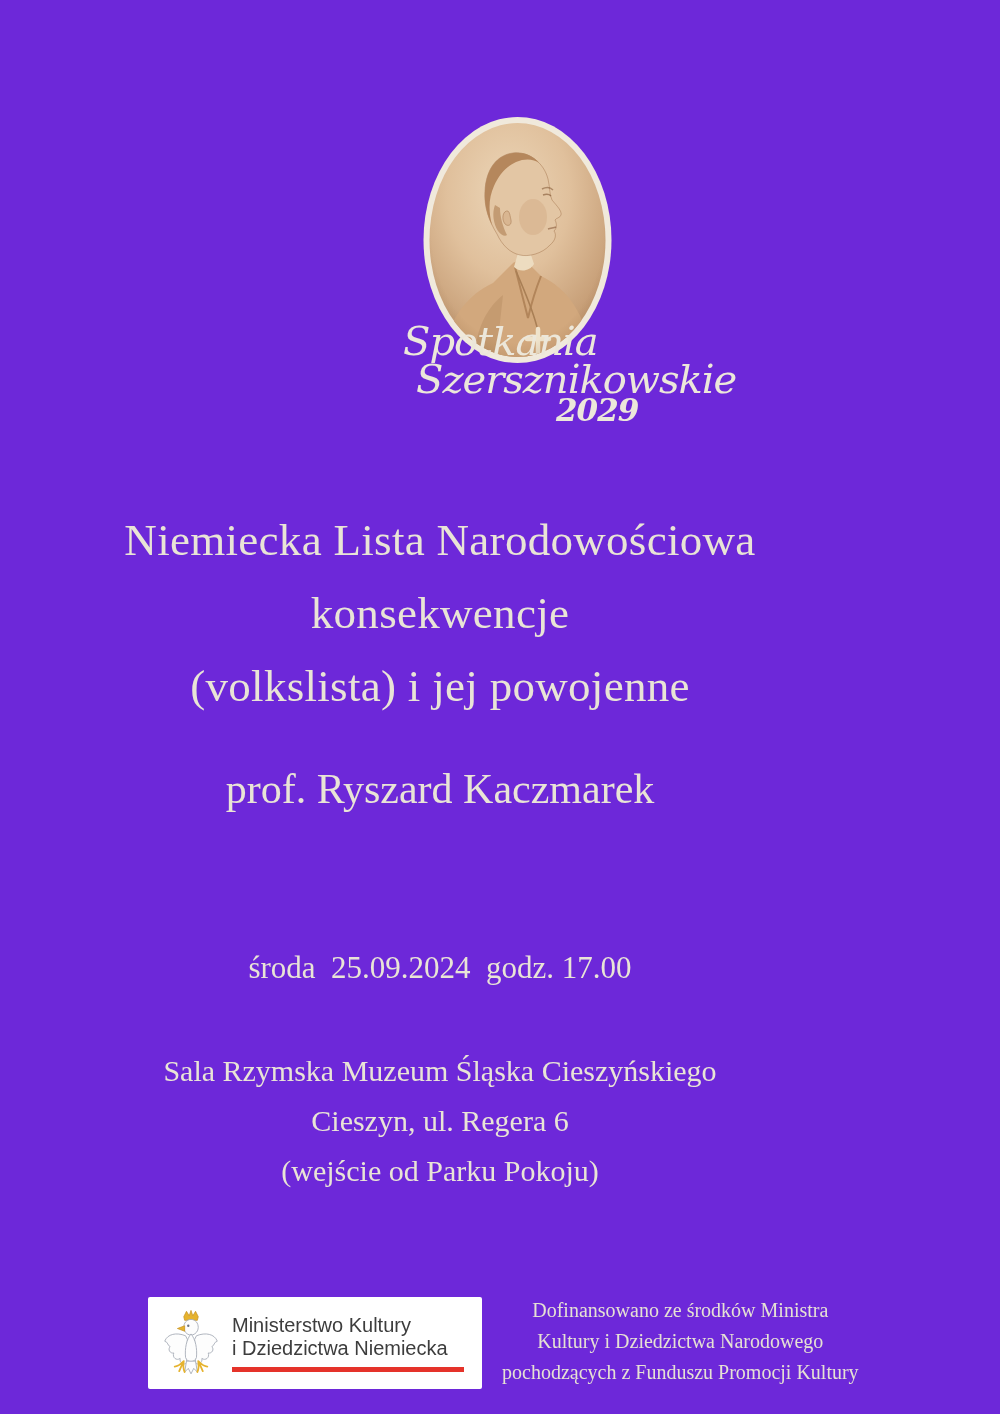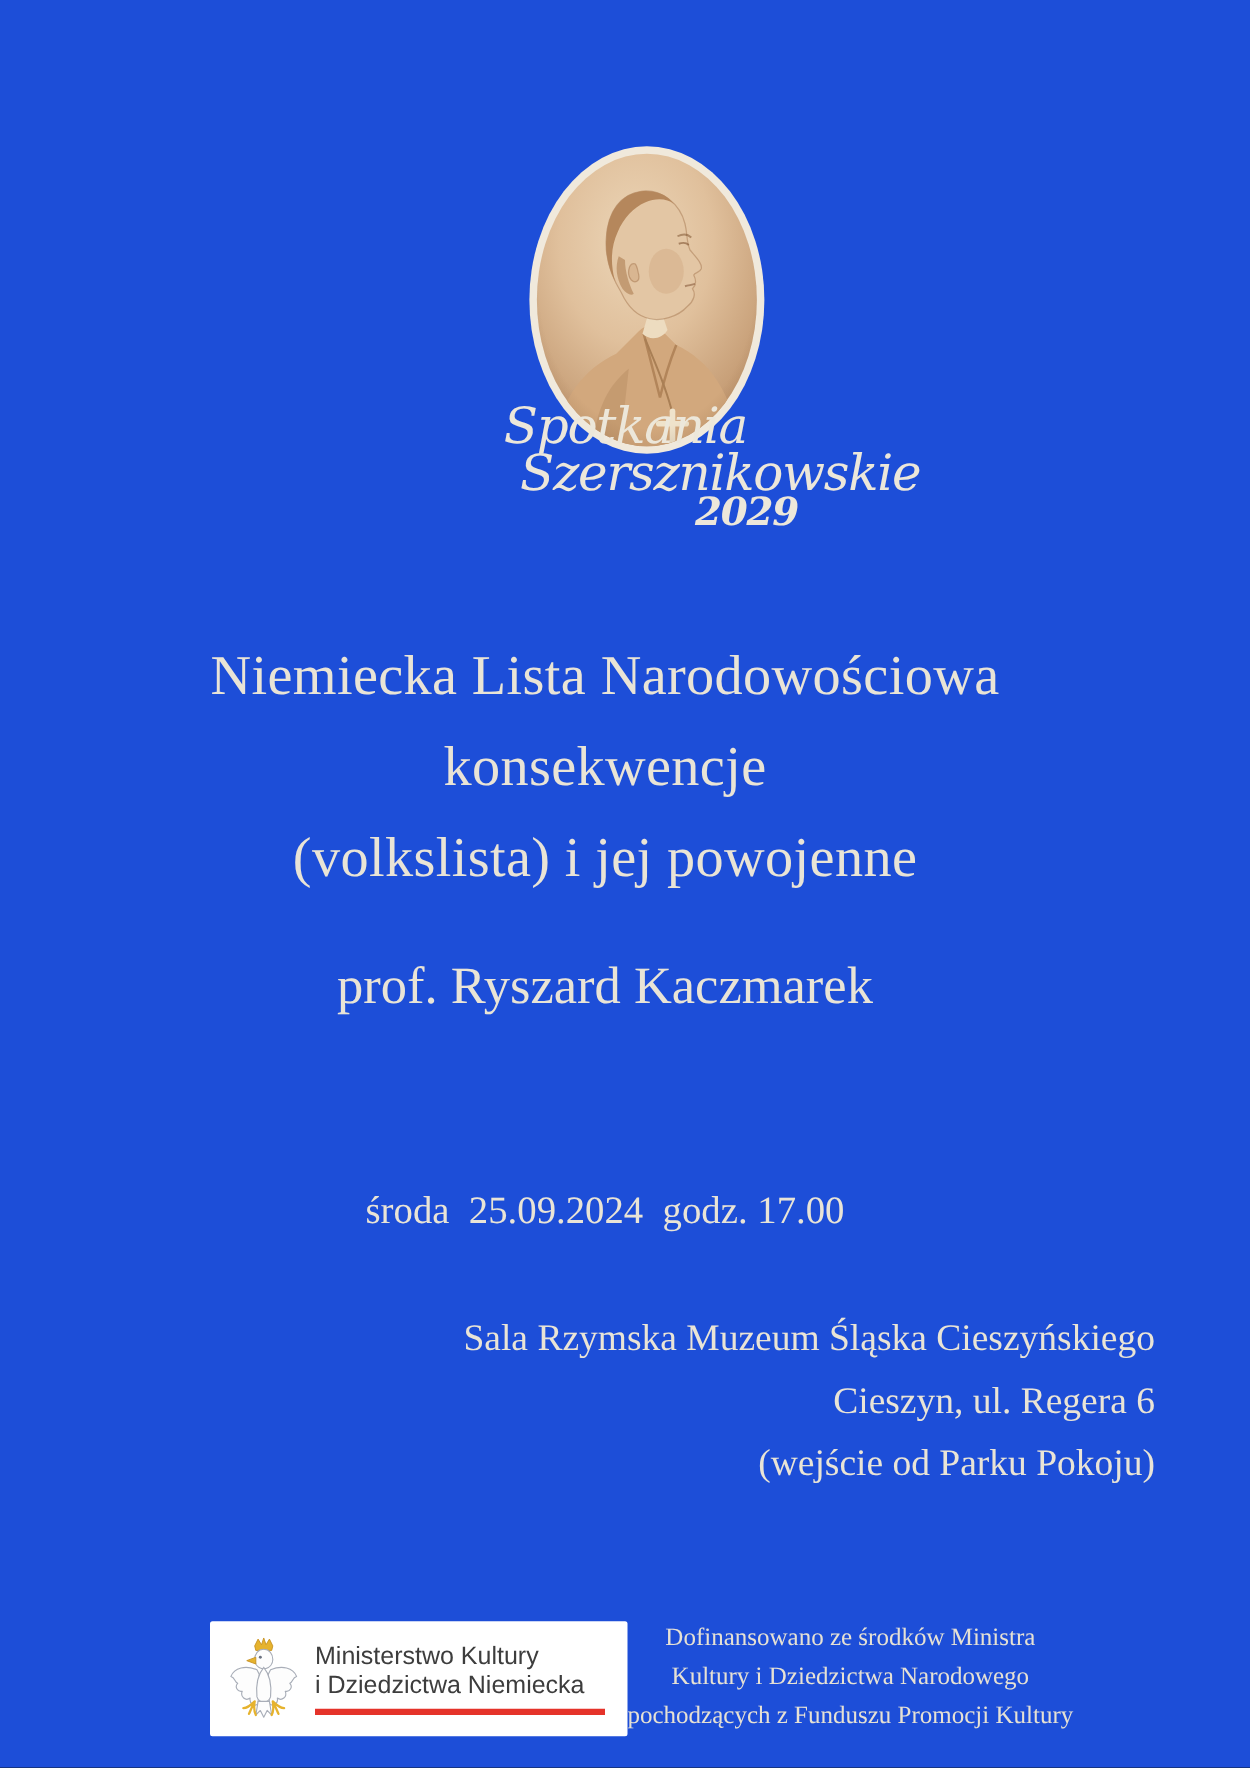--- a/index.html
+++ b/index.html
@@ -1,50 +1,50 @@
 <!DOCTYPE html>
 <html lang="pl"><head>
 <meta charset="utf-8">
 <style>
   html,body{margin:0;padding:0;background:#112340;}
   .poster{
     position:relative;
     width:1000px;height:1414px;
-    background:#1d4ed8;
+    background:#6d28d9;
     overflow:hidden;
     font-family:"Liberation Serif",serif;
     color:#e9e4d6;
   }
   
   .portrait{position:absolute;left:415px;top:113px;width:205px;height:255px;}
   
   .script{
     position:absolute;
     font-family:"DejaVu Serif",serif;
     font-style:italic;
     color:#ece7da;
     letter-spacing:-1px;
     white-space:nowrap;
   }
   .series-line1{left:403px;top:318px;font-size:40px;}
   .series-line2{left:416px;top:356px;font-size:40px;}
   .series-year{left:556px;top:392px;font-size:31px;font-weight:bold;}
   
-  .centered{position:absolute;left:0;width:880px;text-align:center;padding-left:44px;}
+  .centered{position:absolute;left:0;width:880px;text-align:center;}
   .title{top:504px;font-size:45px;line-height:73px;letter-spacing:.3px;}
   .speaker{top:765px;font-size:42px;}
   .datetime{top:950px;font-size:31px;white-space:pre;text-align:center;}
-  .venue{top:1046px;font-size:30px;line-height:50px;text-align:right;}
+  .venue{top:1046px;font-size:30px;line-height:50px;}
   
   .logo-box{
     position:absolute;left:148px;top:1297px;
     width:334px;height:92px;
     background:#ffffff;border-radius:2px;
     display:flex;align-items:center;
-    padding:0 12px 0 14px;box-sizing:border-box;margin-left:20px;
+    padding:0 12px 0 14px;box-sizing:border-box;
   }
   .eagle{width:58px;height:72px;flex:0 0 auto;margin-right:12px;}
   .ministry-text{
     font-family:"Liberation Sans",sans-serif;
     color:#3d3d3d;font-size:20px;line-height:23px;
     width:232px;
   }
   .red-bar{height:5px;background:#e5332a;margin-top:7px;width:100%;}
   .funding{
     position:absolute;left:502px;top:1295px;

